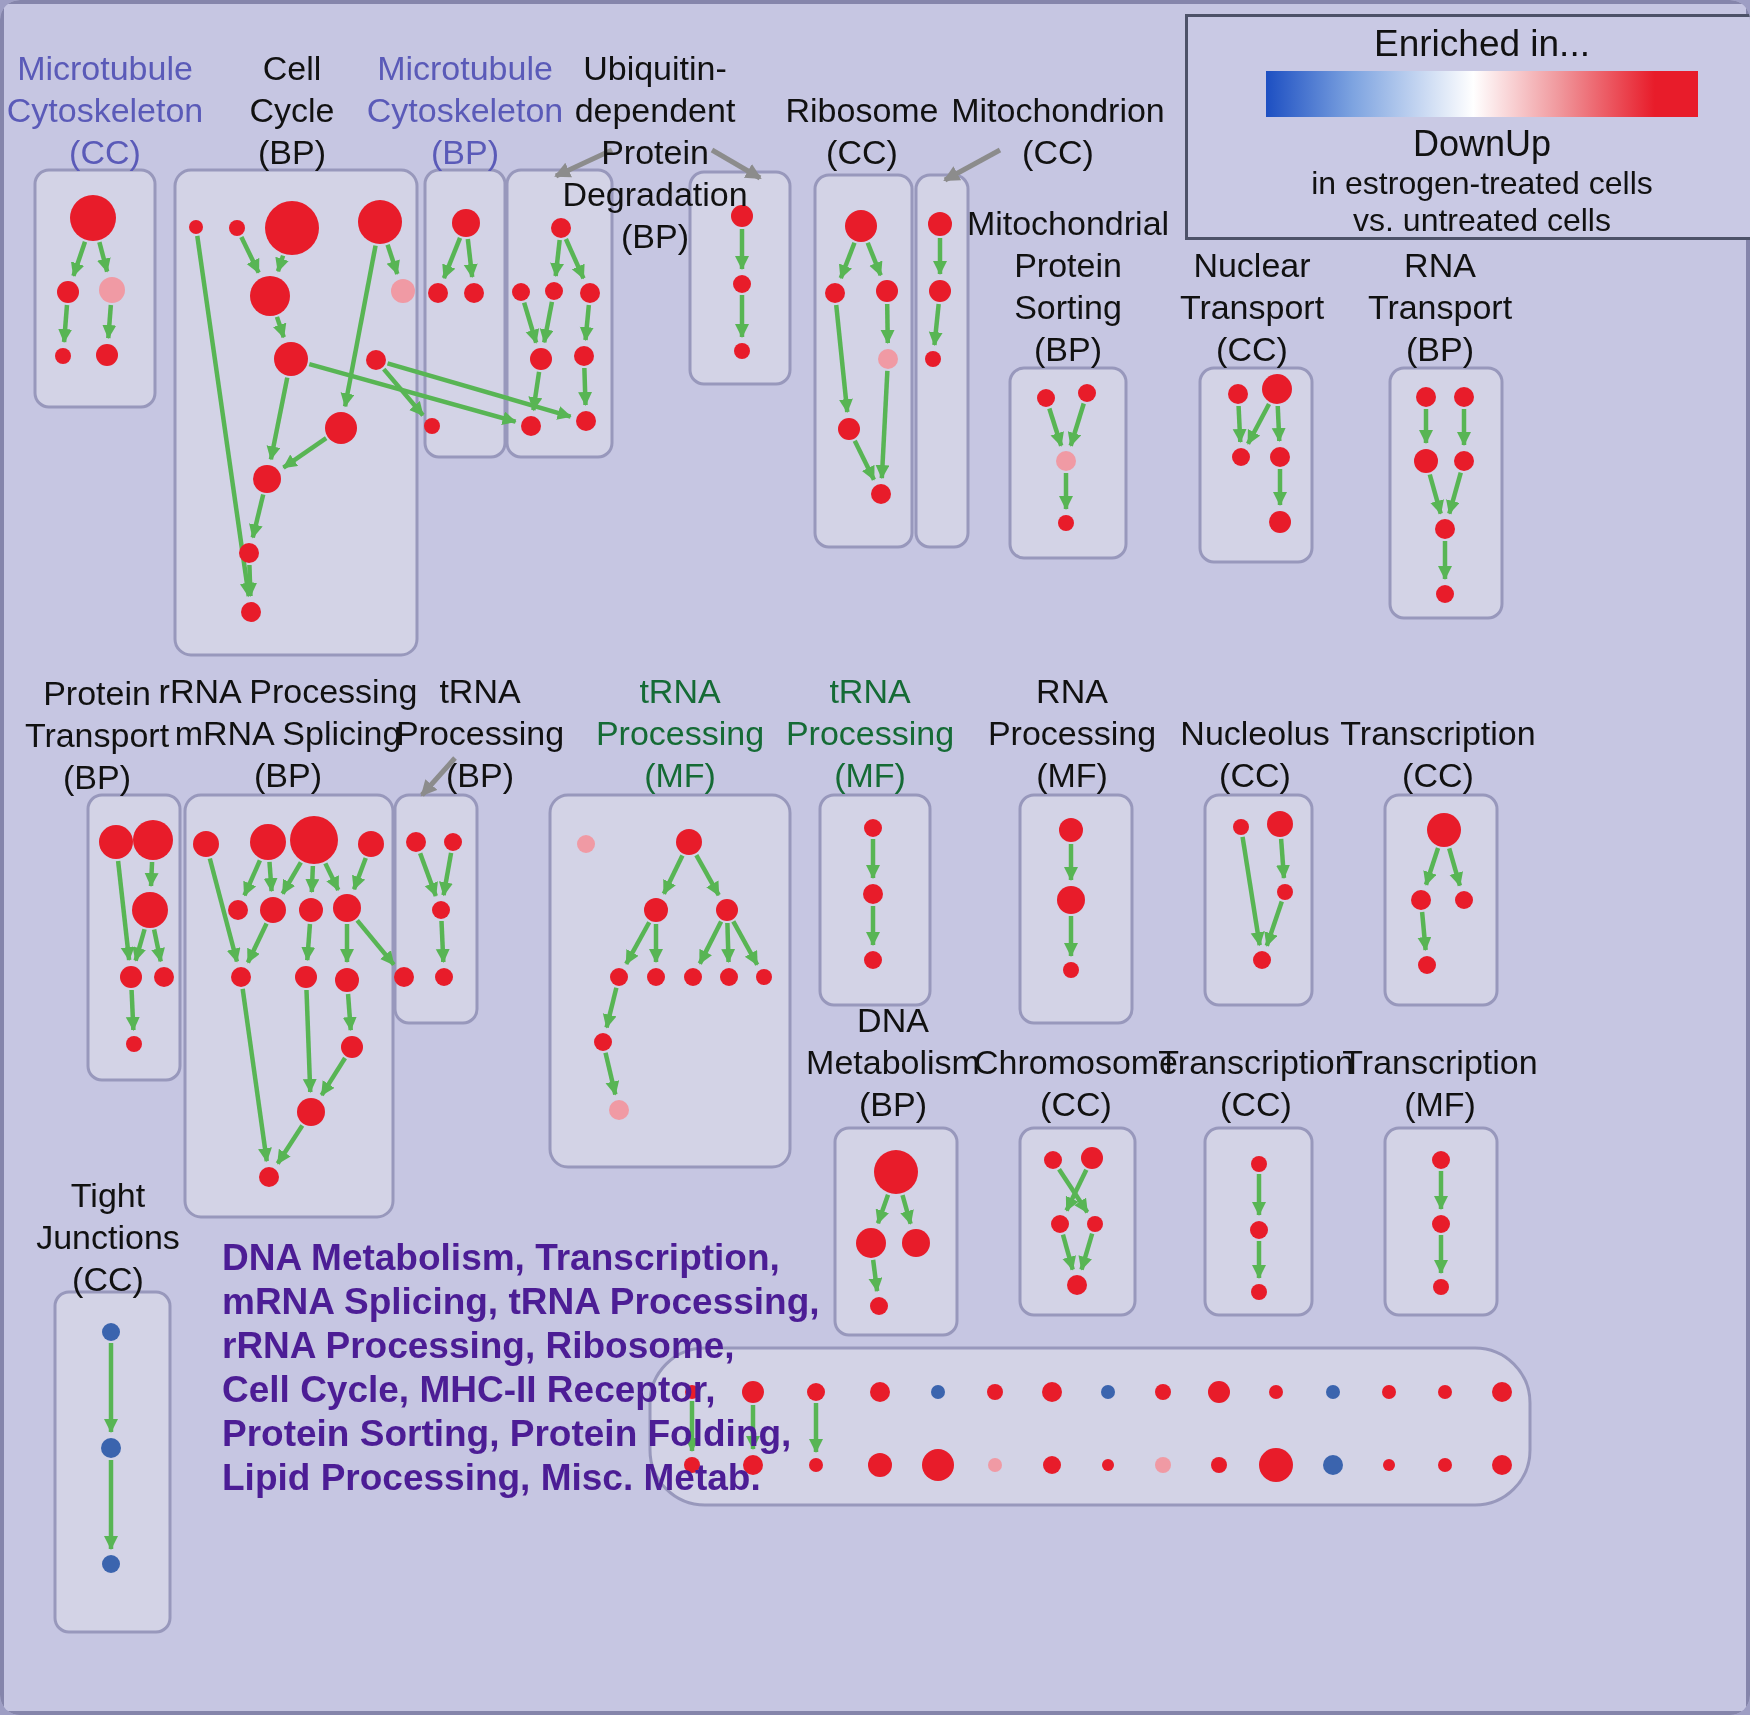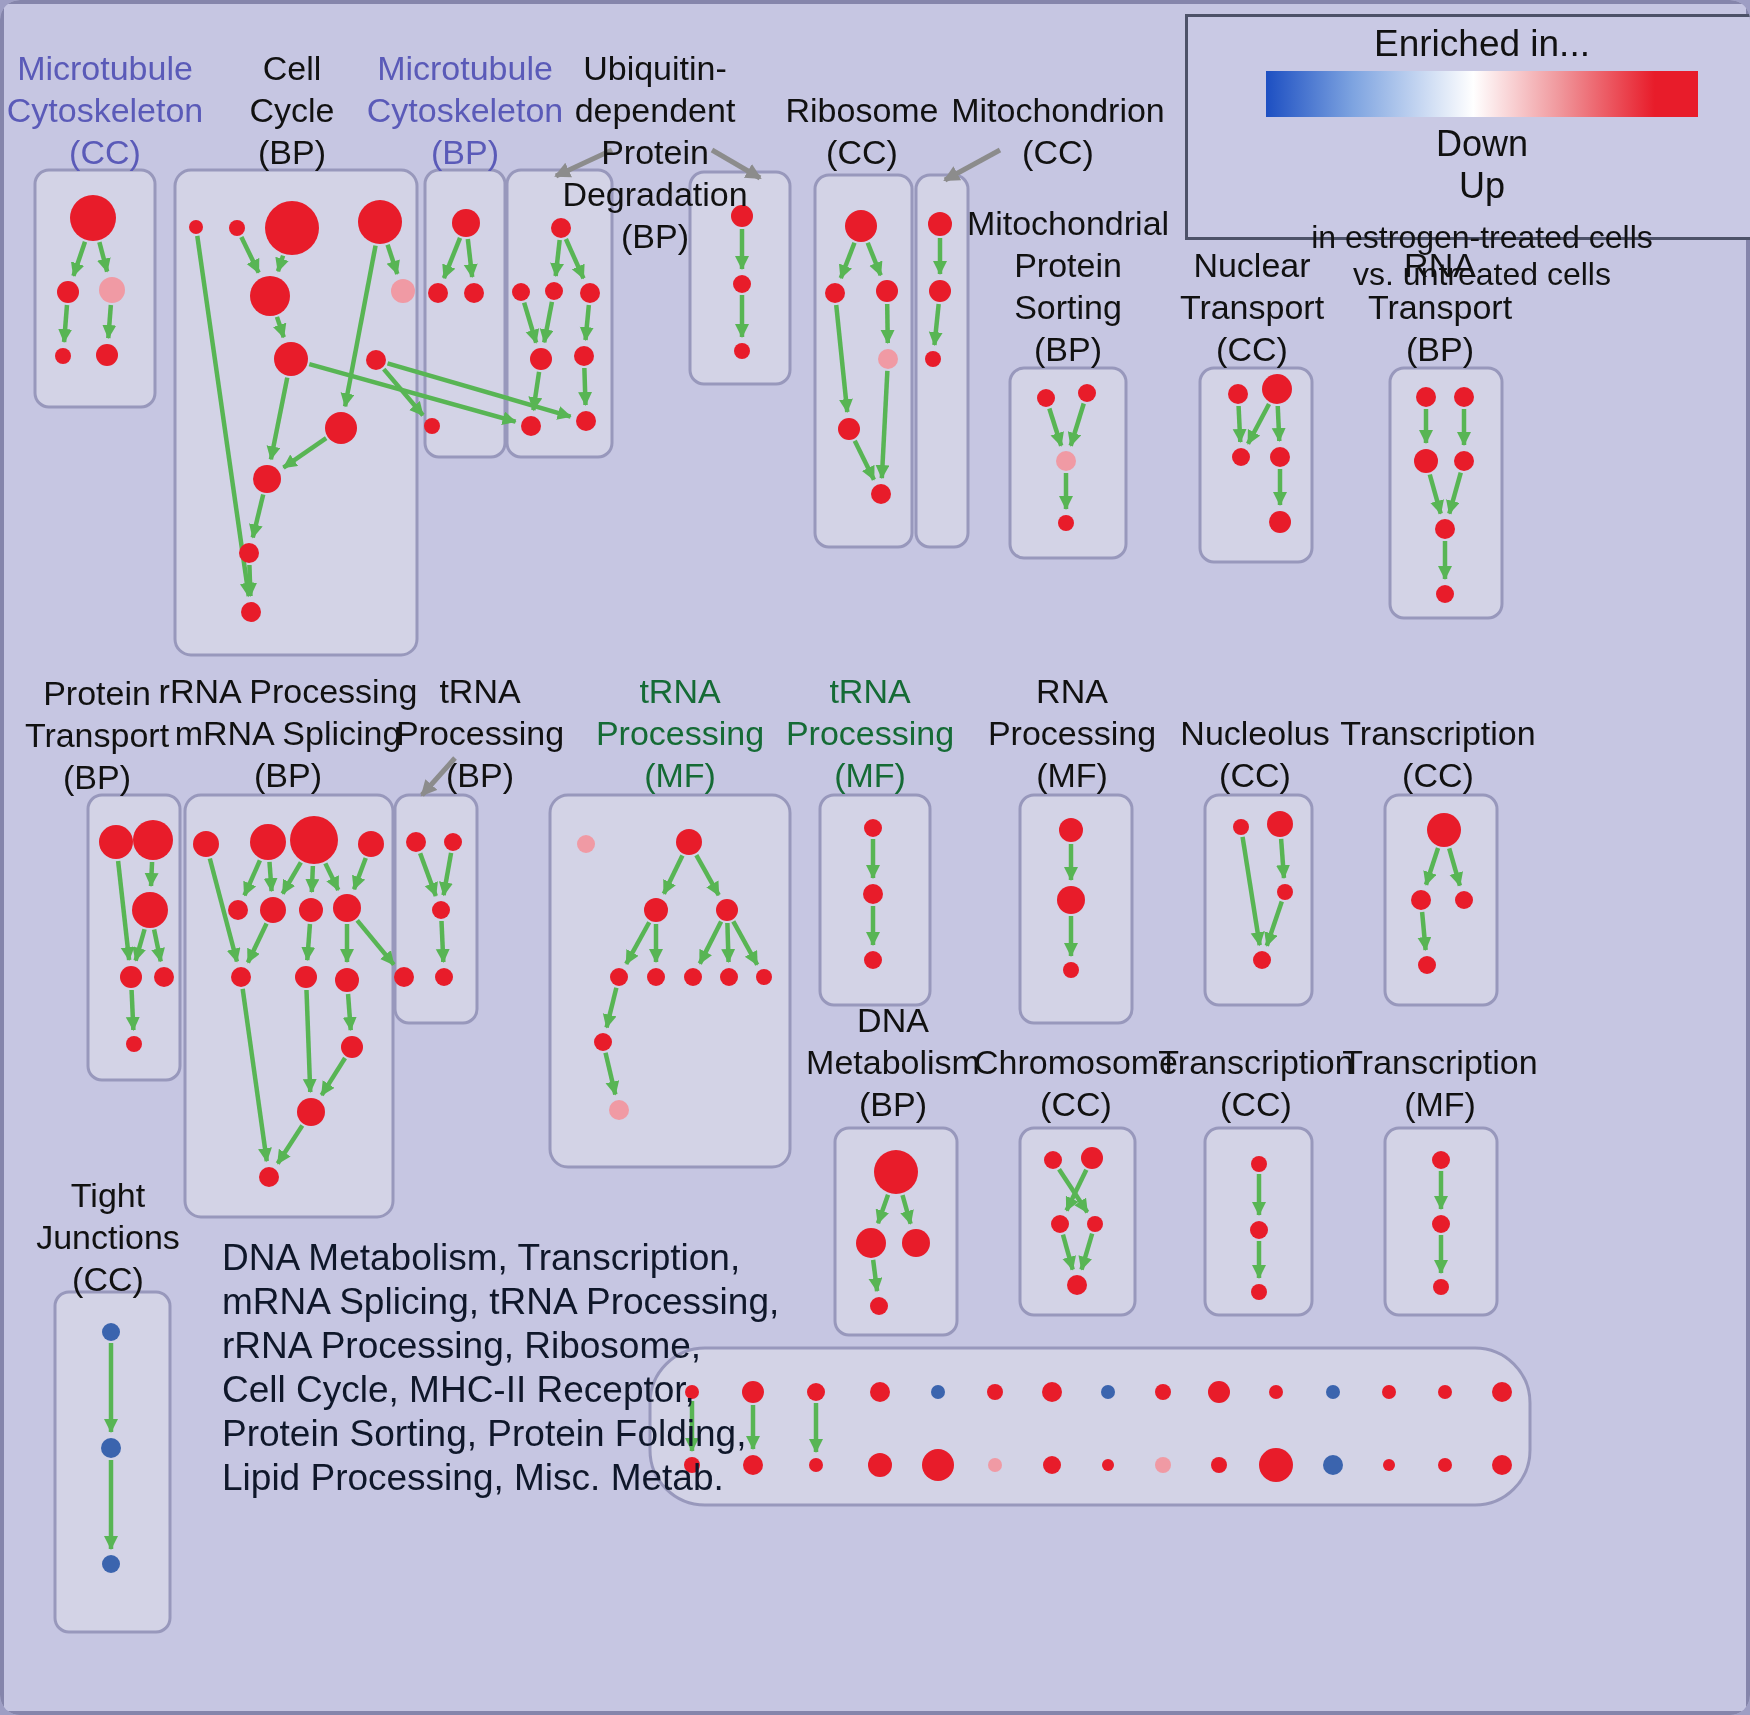--- a/index.html
+++ b/index.html
@@ -5,23 +5,23 @@
   html,body{margin:0;padding:0;background:#9e9ec4;}
   #canvas{position:relative;width:1750px;height:1715px;background:#c6c6e2;
           font-family:"Liberation Sans",sans-serif;overflow:hidden;border-radius:20px;}
   svg{position:absolute;left:0;top:0;}
   .clabel{font-size:34px;font-family:"Liberation Sans",sans-serif;}
   .legend{position:absolute;left:1185px;top:14px;width:594px;height:226px;
           border:3px solid #4d5268;background:#c9c9e4;box-sizing:border-box;
           text-align:center;color:#111;}
   .legend-title{font-size:37px;margin-top:6px;}
   .legend-bar{height:46px;margin:6px 78px 0 78px;}
-  .legend-row{display:flex;justify-content:center;margin:6px 70px 12px 70px;font-size:36px;flex-direction:column;}
+  .legend-row{display:flex;justify-content:center;margin:6px 70px 0 70px;font-size:36px;}
   .legend-sub{font-size:32px;line-height:37px;}
-  .notes{position:absolute;left:222px;top:1236px;font-size:37px;line-height:44px;color:#0f172a;}
+  .notes{position:absolute;left:222px;top:1236px;font-size:37px;line-height:44px;color:#4c1d95;font-weight:bold;}
 </style>
 </head>
 <body>
 
 <div id="canvas" style="background: rgb(198, 198, 226);">
 
   <svg id="diagram" width="1750" height="1715" viewBox="0 0 1750 1715">
     <defs>
       <marker id="arrow-green" markerUnits="userSpaceOnUse" markerWidth="18" markerHeight="16" refX="13" refY="7" orient="auto">
         <path d="M0,0 L14,7 L0,14 Z" fill="#58b554"></path>

